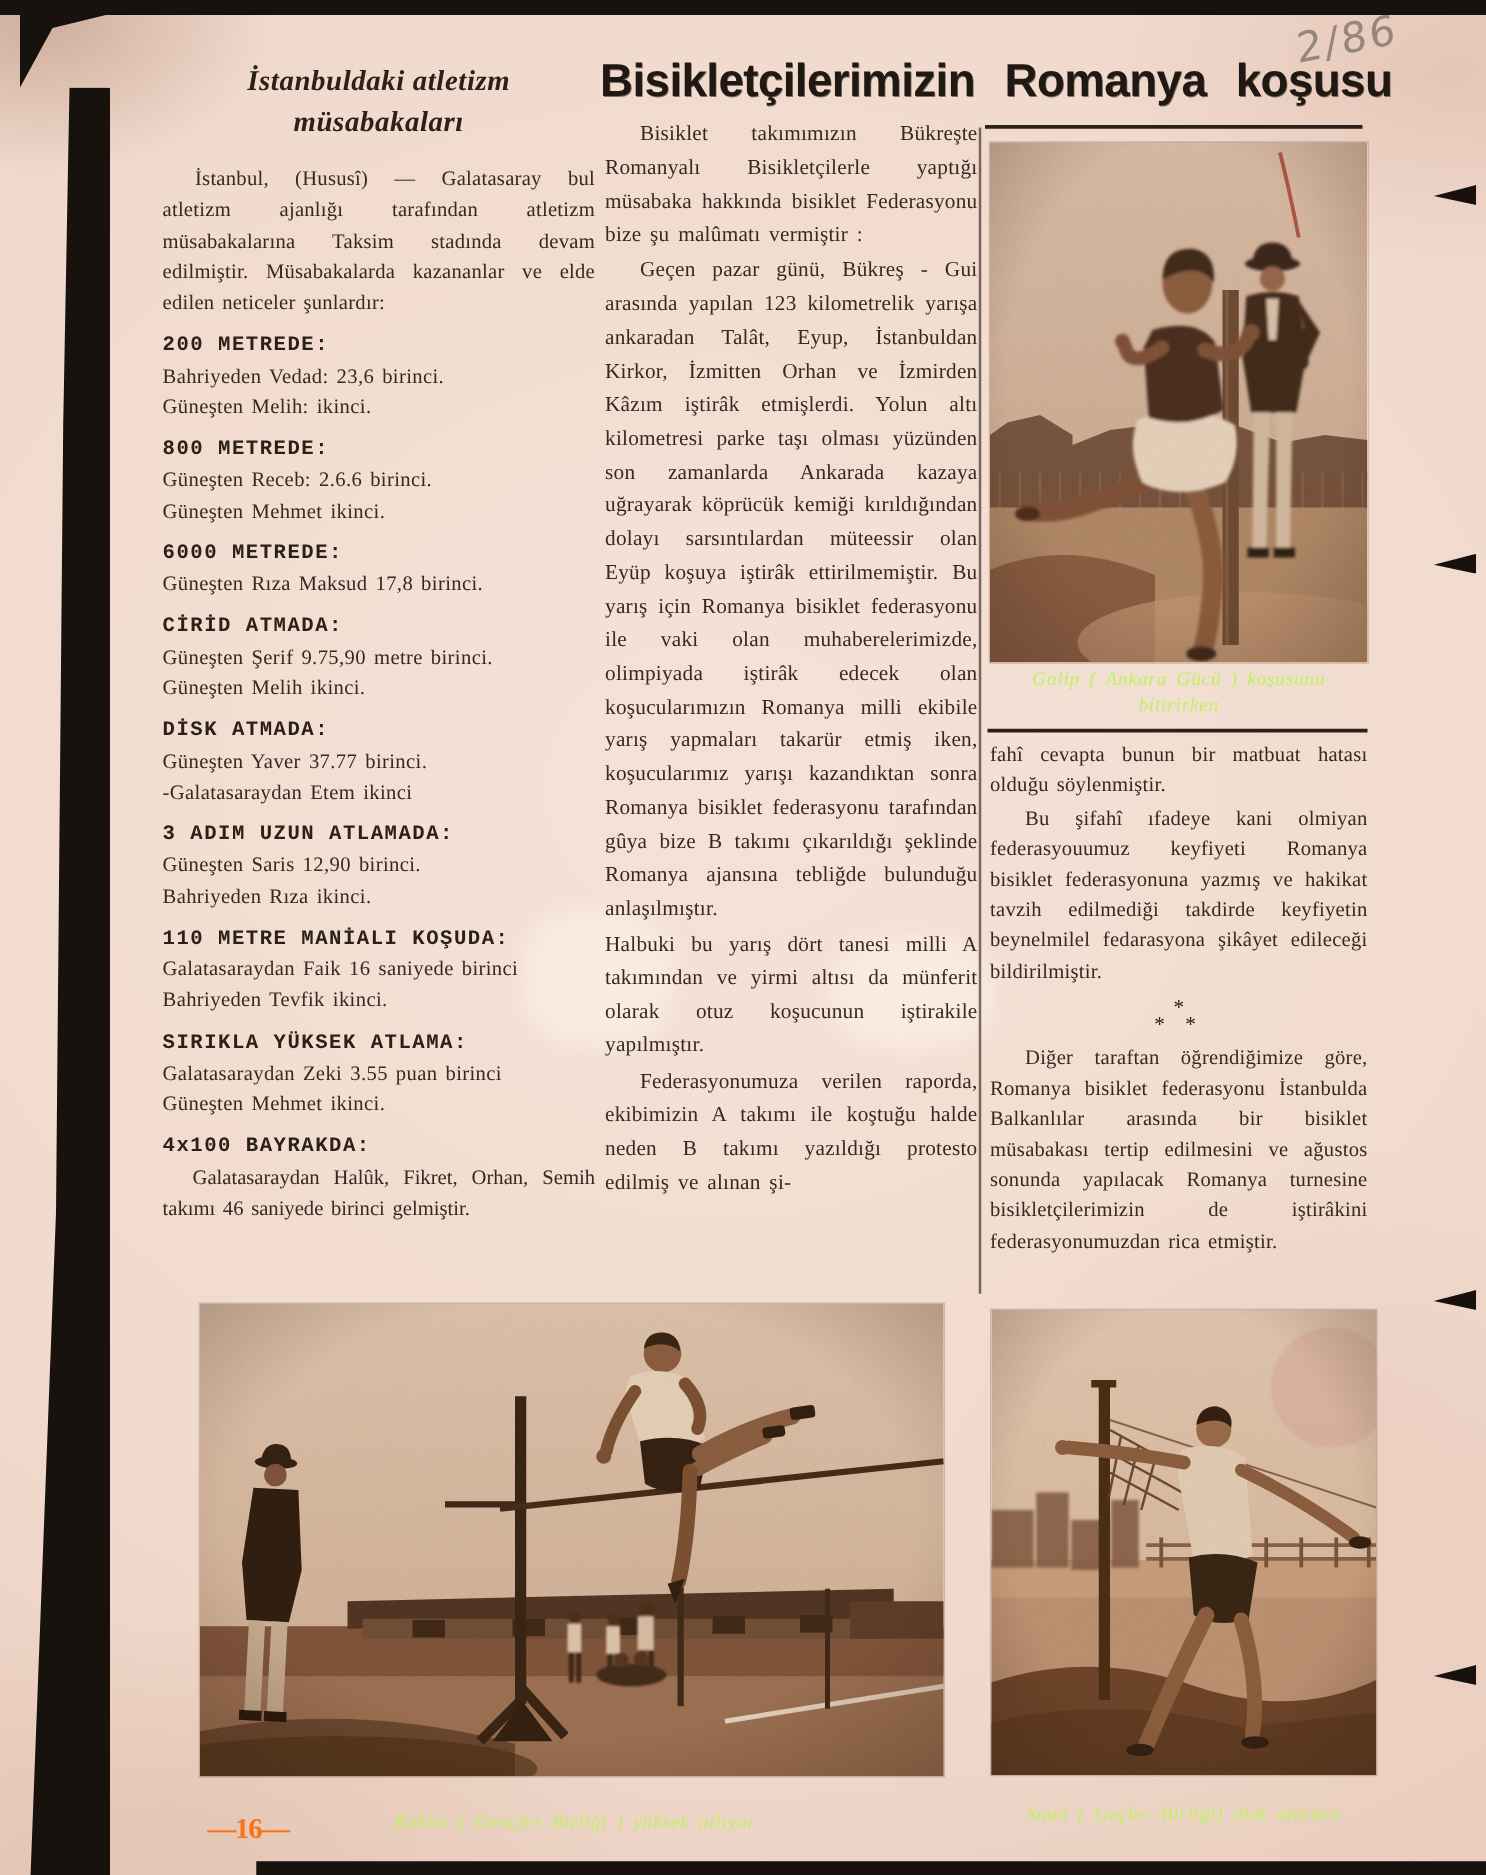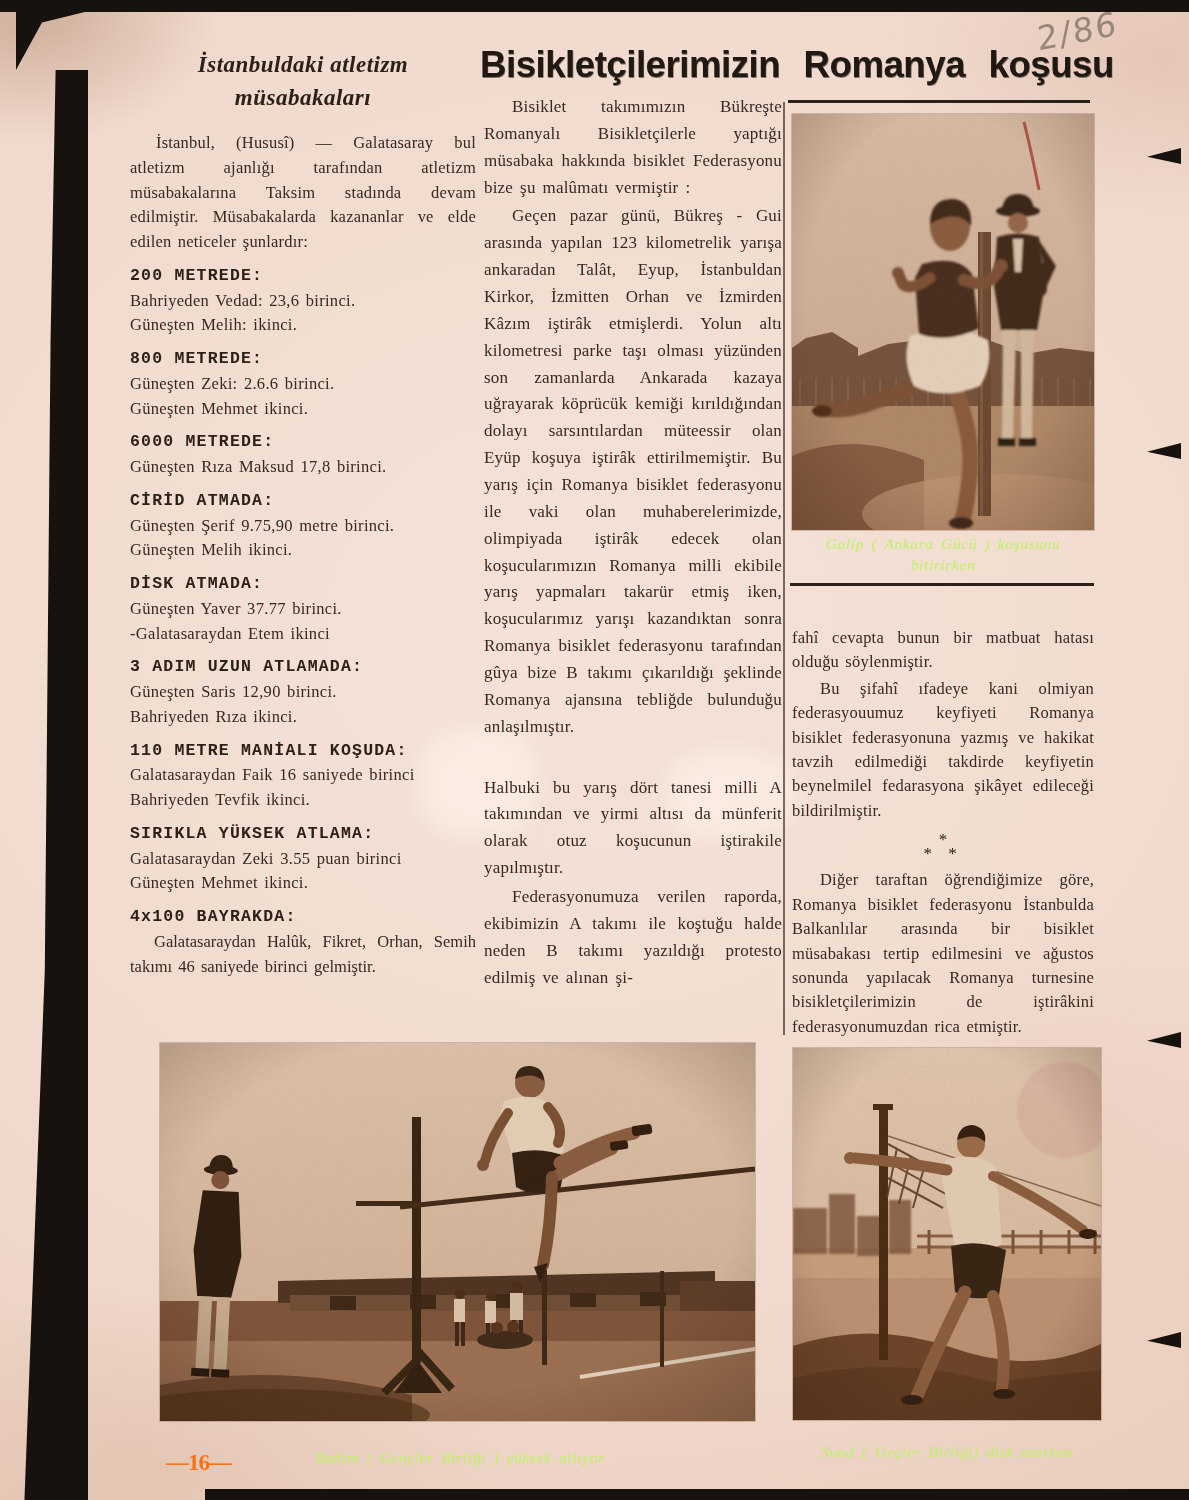--- a/index.html
+++ b/index.html
@@ -33,21 +33,21 @@
   .result-block{margin-top:9px;}
   .result-heading{font-weight:bold;letter-spacing:1.2px;color:#2c2118;font-family:Liberation Mono, monospace;}
   .result-line{letter-spacing:.3px;word-spacing:2px;}
   .result-para{margin:0;text-indent:24px;word-spacing:2px;}
   #headline{position:absolute;left:480px;top:44px;width:616px;
     font-family:"Liberation Sans","DejaVu Sans",sans-serif;font-weight:bold;
     font-size:37px;letter-spacing:-.5px;word-spacing:14px;color:#201913;white-space:nowrap;
     transform:scaleX(.99);transform-origin:left;text-shadow:.6px .6px 0 rgba(32,25,19,.55);}
   #mid-col{left:484px;top:94px;width:298px;font-size:17px;line-height:1.58;}
   .para{margin:0 0 2px 0;text-indent:28px;word-spacing:2.5px;letter-spacing:.2px;}
-  .para.no-indent{text-indent:0;margin-top:34px;}
+  .para.no-indent{text-indent:0;}
   #right-col{left:792px;top:592px;width:302px;font-size:16.5px;line-height:1.48;}
   #right-col .para{word-spacing:2px;}
   #asterism{text-align:center;font-size:17px;line-height:.8;margin:10px 0 8px 0;color:#2c2118;}
   #asterism .row2{letter-spacing:6px;}
   
   .hrule{position:absolute;background:#2b2118;}
   .vrule{position:absolute;background:rgba(52,38,28,.65);width:2px;}
   
   .photo{position:absolute;overflow:hidden;box-shadow:0 0 0 1px rgba(90,60,40,.25);}
   .photo svg{display:block;width:100%;height:100%;}
@@ -84,21 +84,21 @@
           <div>
             <div class="result-line">Bahriyeden Vedad: 23,6 birinci.</div>
             <div class="result-line">Güneşten Melih: ikinci.</div>
           </div>
 
         </div>
 
         <div class="result-block">
           <div class="result-heading">800 METREDE:</div>
           <div>
-            <div class="result-line">Güneşten Zeki: 2.6.6 birinci.</div>
+            <div class="result-line">Güneşten Receb: 2.6.6 birinci.</div>
             <div class="result-line">Güneşten Mehmet ikinci.</div>
           </div>
 
         </div>
 
         <div class="result-block">
           <div class="result-heading">6000 METREDE:</div>
           <div>
             <div class="result-line">Güneşten Rıza Maksud 17,8 birinci.</div>
           </div>

